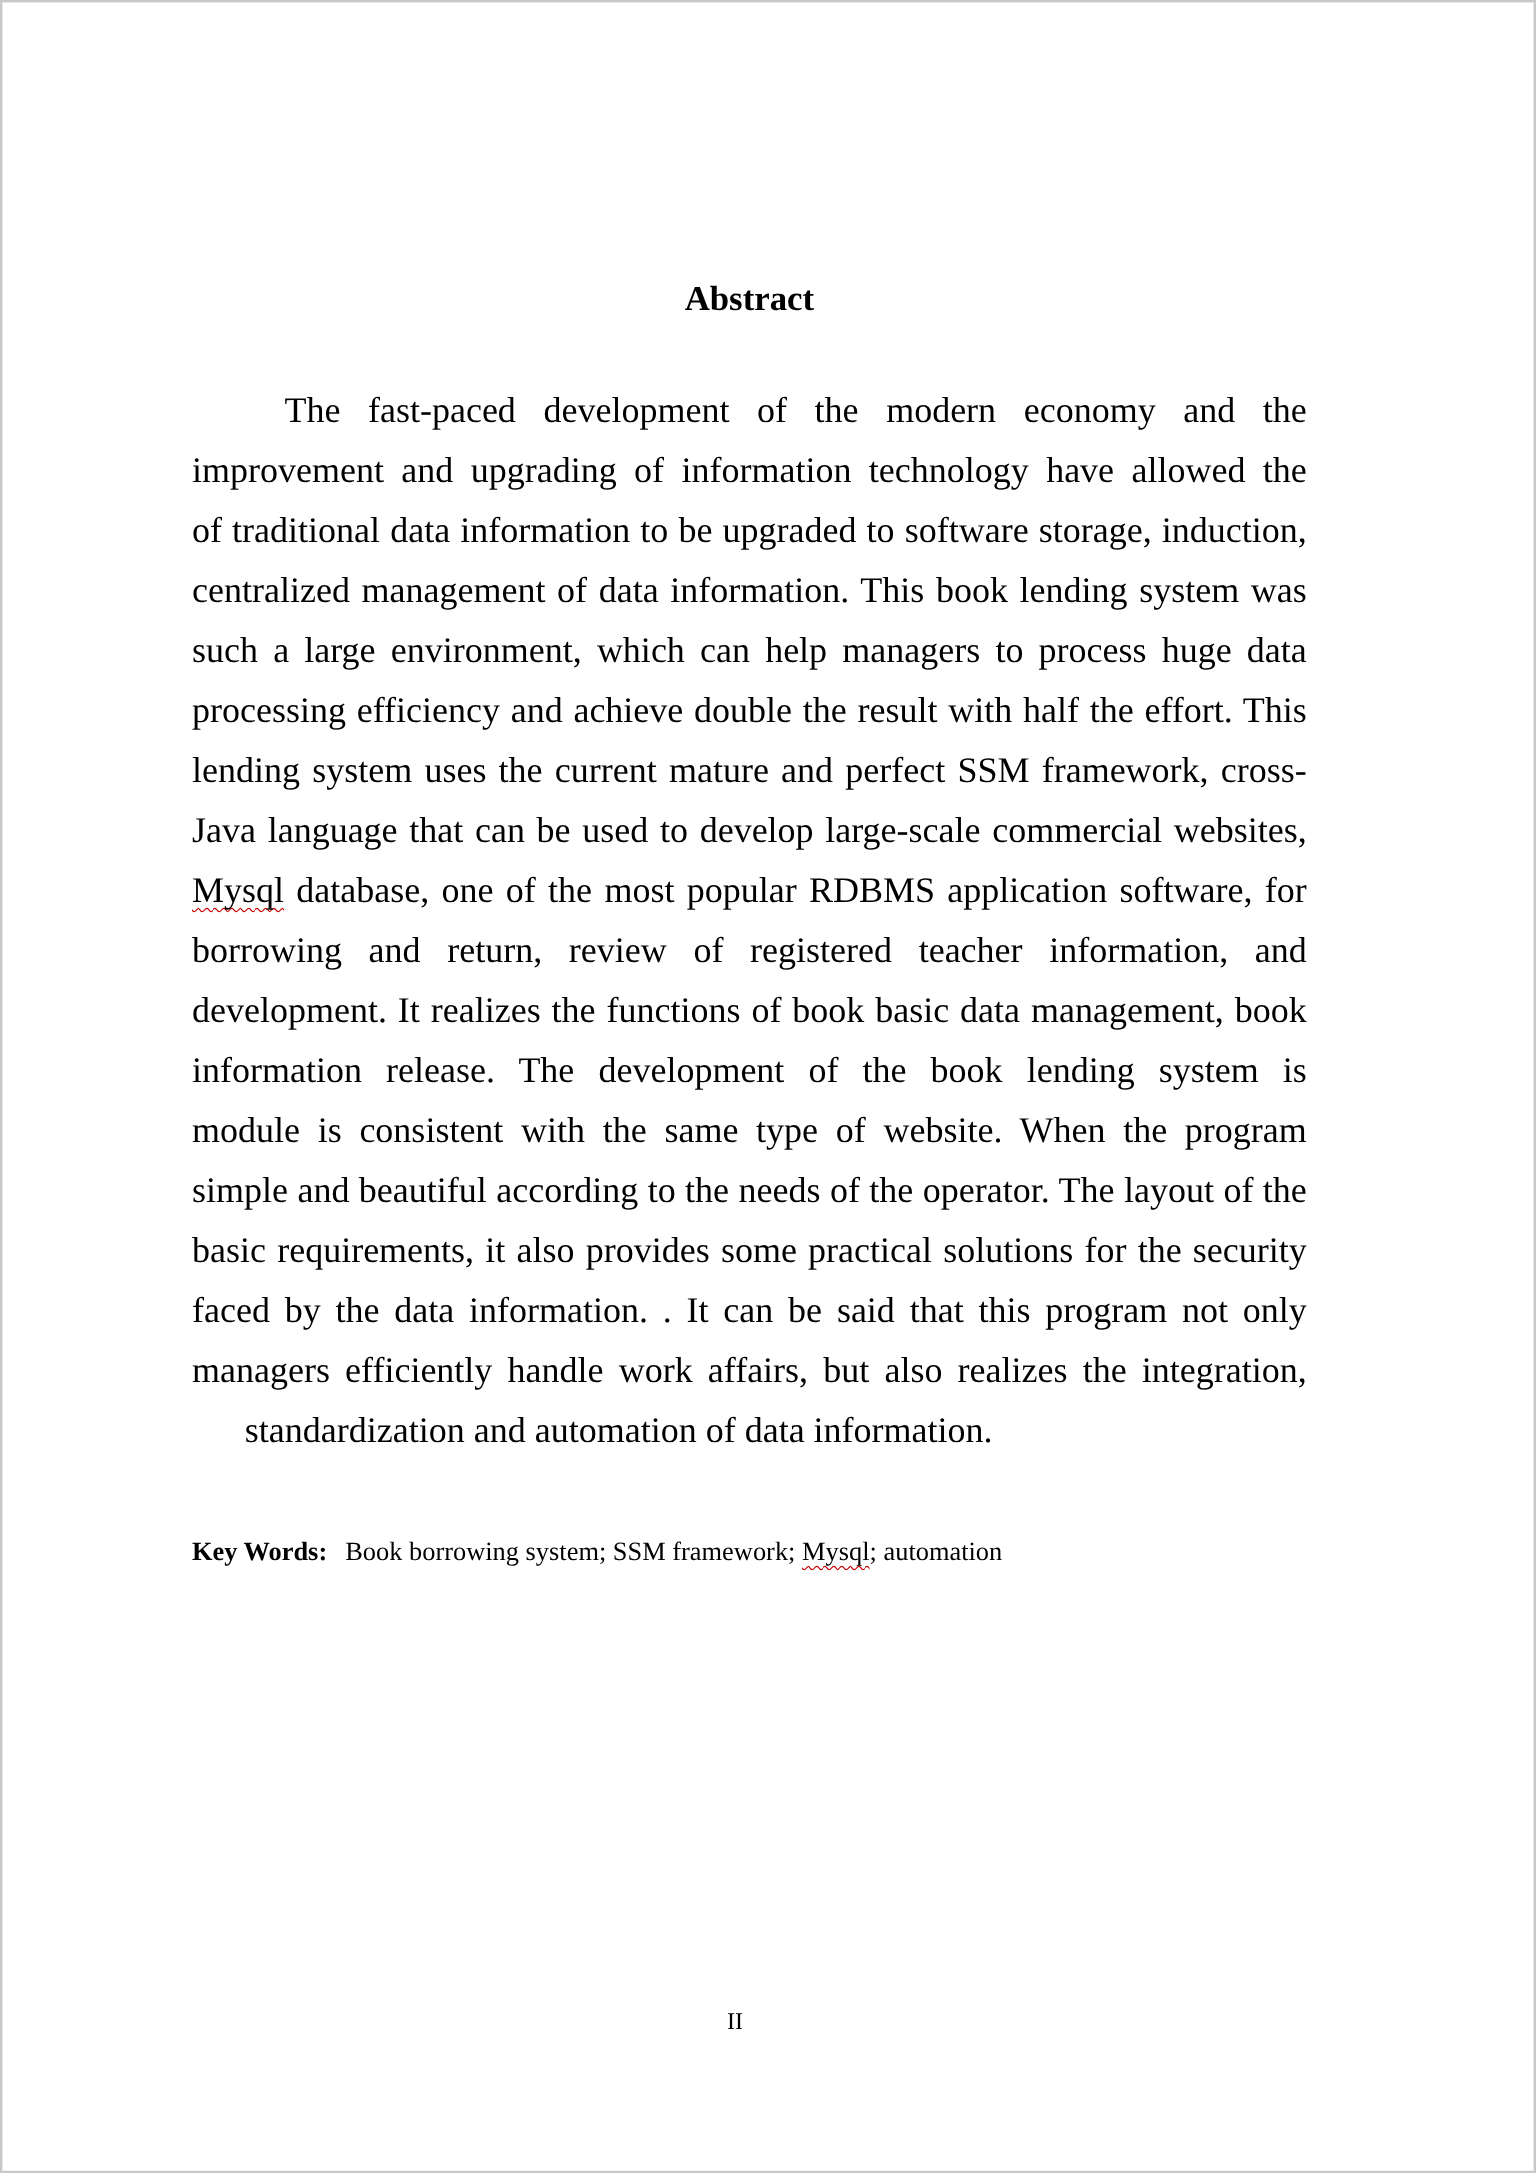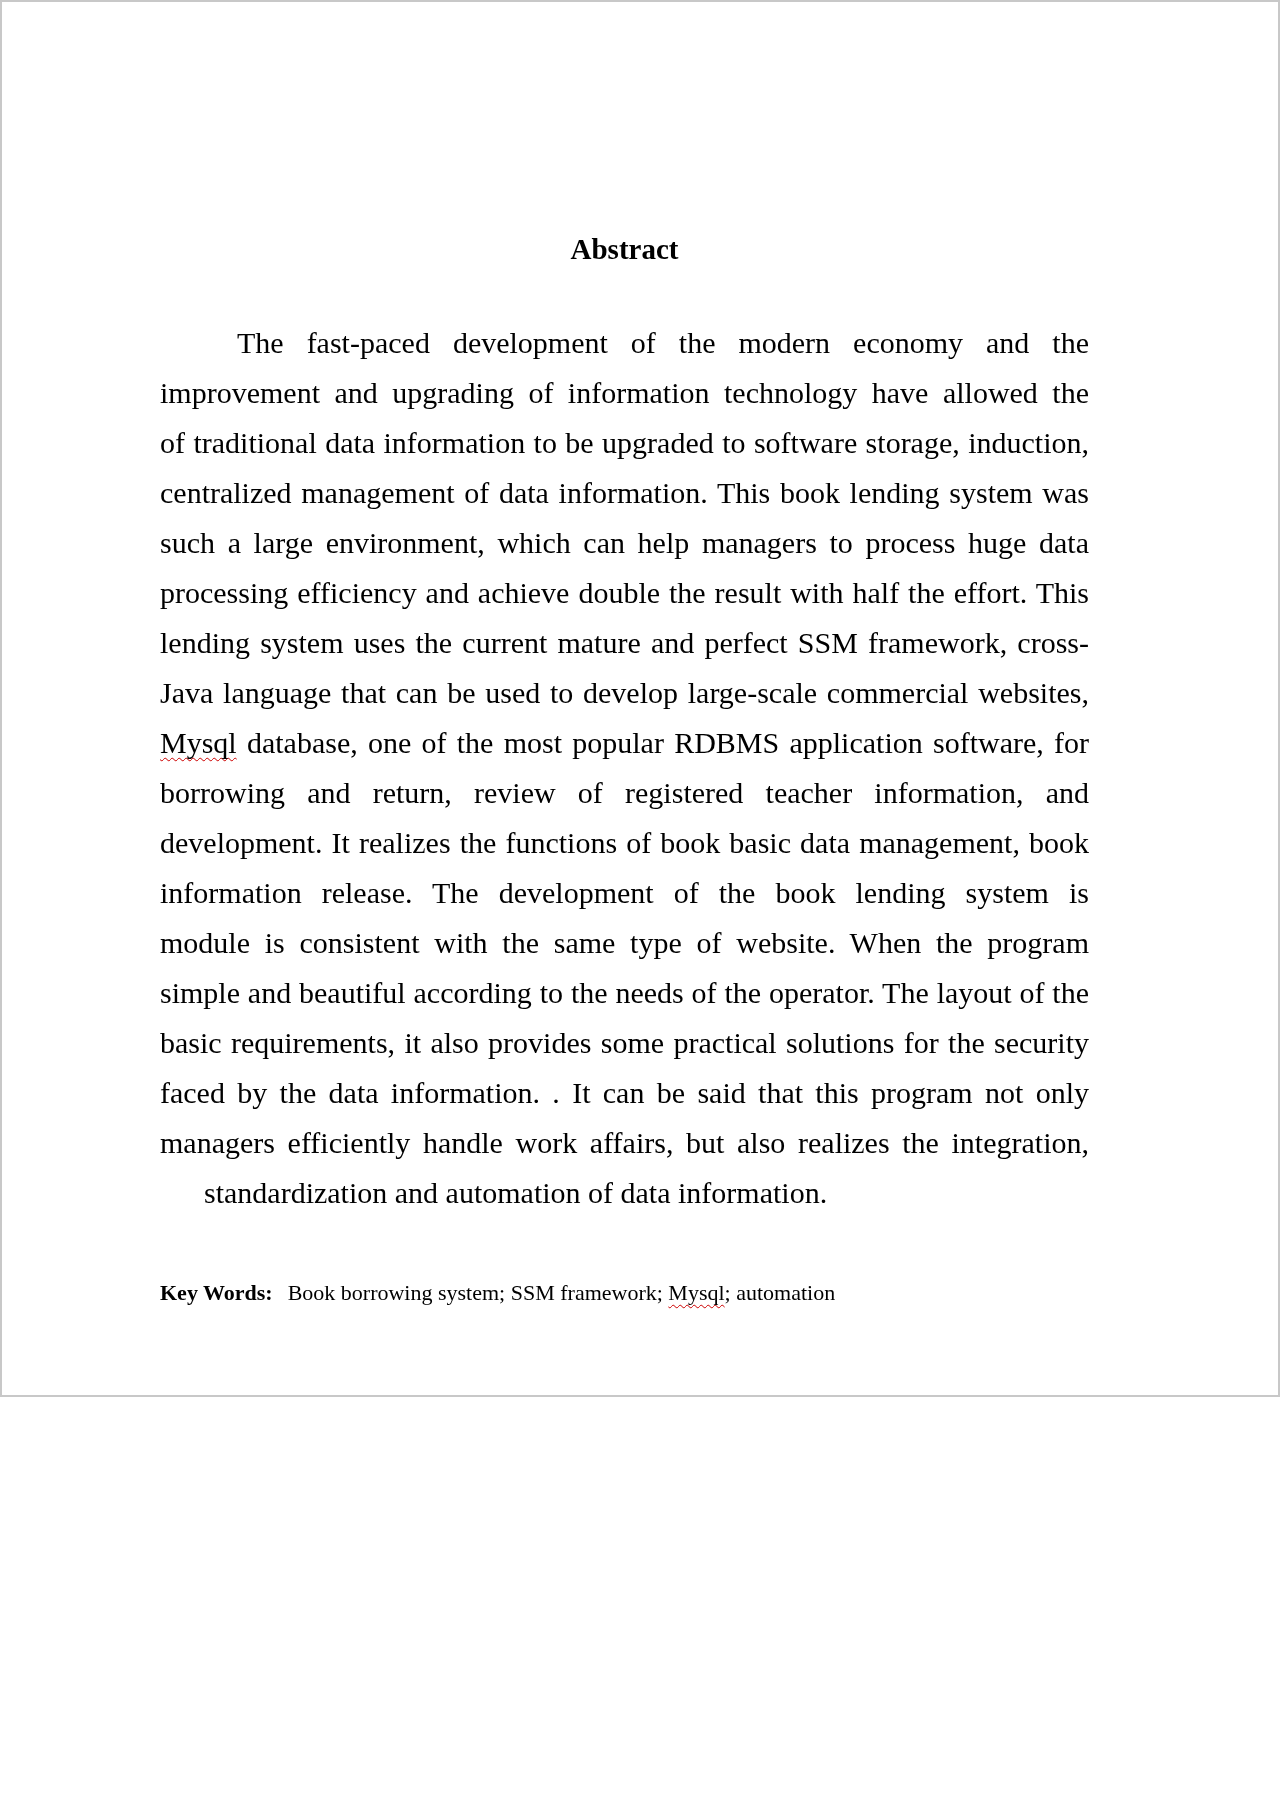--- a/index.html
+++ b/index.html
@@ -4,21 +4,21 @@
 <style>
   * { margin: 0; padding: 0; box-sizing: border-box; }
   html, body { background: #ffffff; }
   body {
     width: 1280px; height: 1811px;
     font-family: "Liberation Serif", serif;
     color: #000000;
   }
   .page {
     position: relative;
-    width: 1280px; height: 1397px;
+    width: 1280px; height: 1811px;
     background: #ffffff;
     border: 2px solid var(--border-color, #c8c8c8);
     overflow: hidden;
   }
   .title {
     position: absolute;
     top: 222px; left: 158px; width: 929px;
     height: 50px; line-height: 50px;
     text-align: center;
     font-size: 29px;

